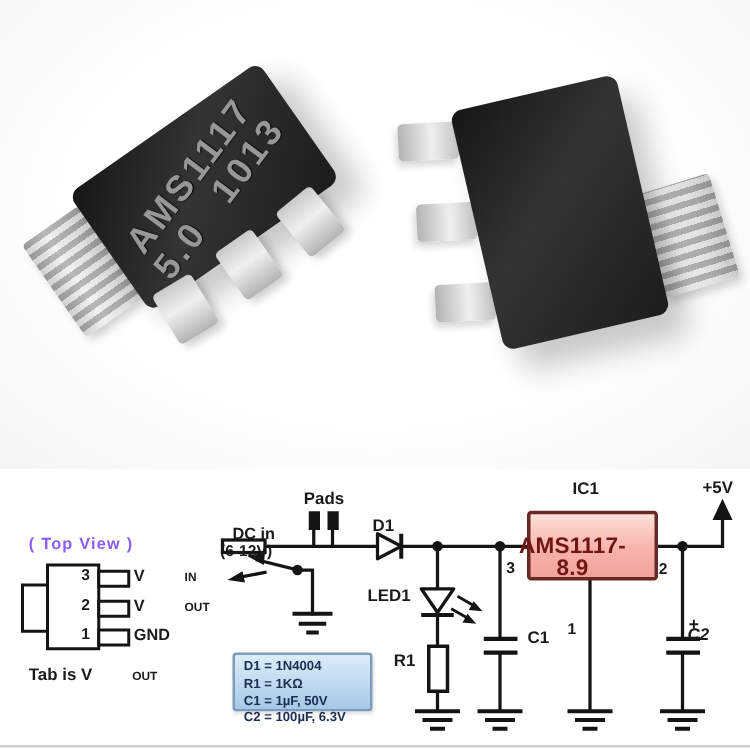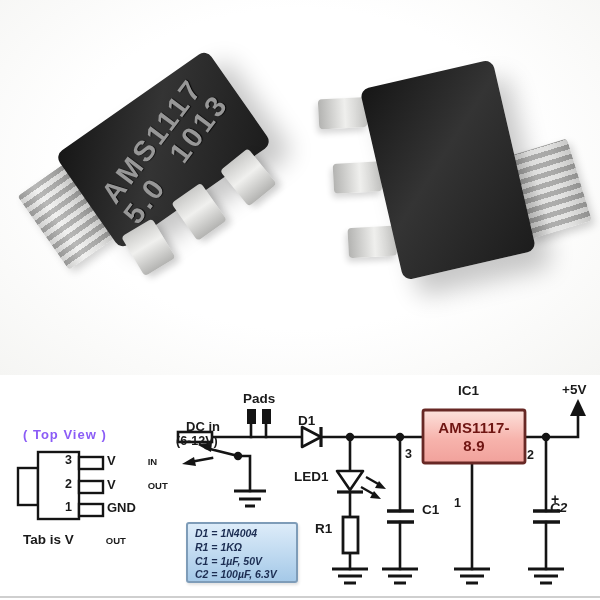--- a/index.html
+++ b/index.html
@@ -29,26 +29,26 @@
   .marking{position:absolute;inset:0;display:flex;flex-direction:column;align-items:center;
      justify-content:center;transform:rotate(-18deg);color:#979797;font-weight:600;
      text-shadow:.6px .6px 1px #000;}
   .m1{font-size:29px;letter-spacing:3px;line-height:30px;}
   .m2{font-size:29px;letter-spacing:3px;line-height:30px;word-spacing:16px;}
   
   svg.schem{position:absolute;left:0;top:0;width:600px;height:600px;}
   .lbl{position:absolute;font-weight:700;font-size:13.5px;color:#1a1a1a;white-space:nowrap;line-height:1;}
   .sm{font-size:12.5px;margin-top:36px;}
   .sub{font-size:9.5px;font-weight:700;padding-left:32px;}
-  #icText{position:absolute;left:423px;top:410px;width:102px;height:53px;display:flex;
-     flex-direction:column;align-items:center;justify-content:center;color:#6f1512;
-     font-weight:700;font-size:15px;line-height:18px;letter-spacing:.2px;}
-  #legend{position:absolute;left:186px;top:522px;width:112px;height:61px;border:2px solid #7e9cb8;
+  #icText{position:absolute;left:407px;top:410px;width:102px;height:53px;display:flex;
+     flex-direction:column;align-items:center;justify-content:flex-end;color:#6f1512;
+     font-weight:700;font-size:18px;line-height:18px;letter-spacing:.2px;}
+  #legend{position:absolute;left:186px;top:522px;width:112px;height:47px;border:2px solid #7e9cb8;
      border-radius:3px;background:linear-gradient(180deg,#ddecf9,#a5c9e8);
-     padding:3px 0 0 7px;box-sizing:border-box;box-shadow:1px 2px 3px rgba(0,0,0,.12);font-style:italic;}
+     padding:3px 0 0 7px;box-sizing:border-box;box-shadow:1px 2px 3px rgba(0,0,0,.12);}
   #legend span{display:block;font-size:10.5px;font-weight:700;color:#1c2d52;line-height:13.8px;}
   #topview{position:absolute;left:23px;top:427px;font-size:13px;font-weight:600;color:#8b5cf6;
      letter-spacing:1px;}
   .pinNum{position:absolute;width:14px;text-align:right;font-size:12.5px;font-weight:600;color:#1a1a1a;}
   .vlab{position:absolute;left:107px;font-weight:700;font-size:13px;color:#1a1a1a;}
   #tabnote{position:absolute;left:23px;top:532px;font-size:13.5px;font-weight:600;color:#1a1a1a;}
 </style>
 </head>
 <body>
 

